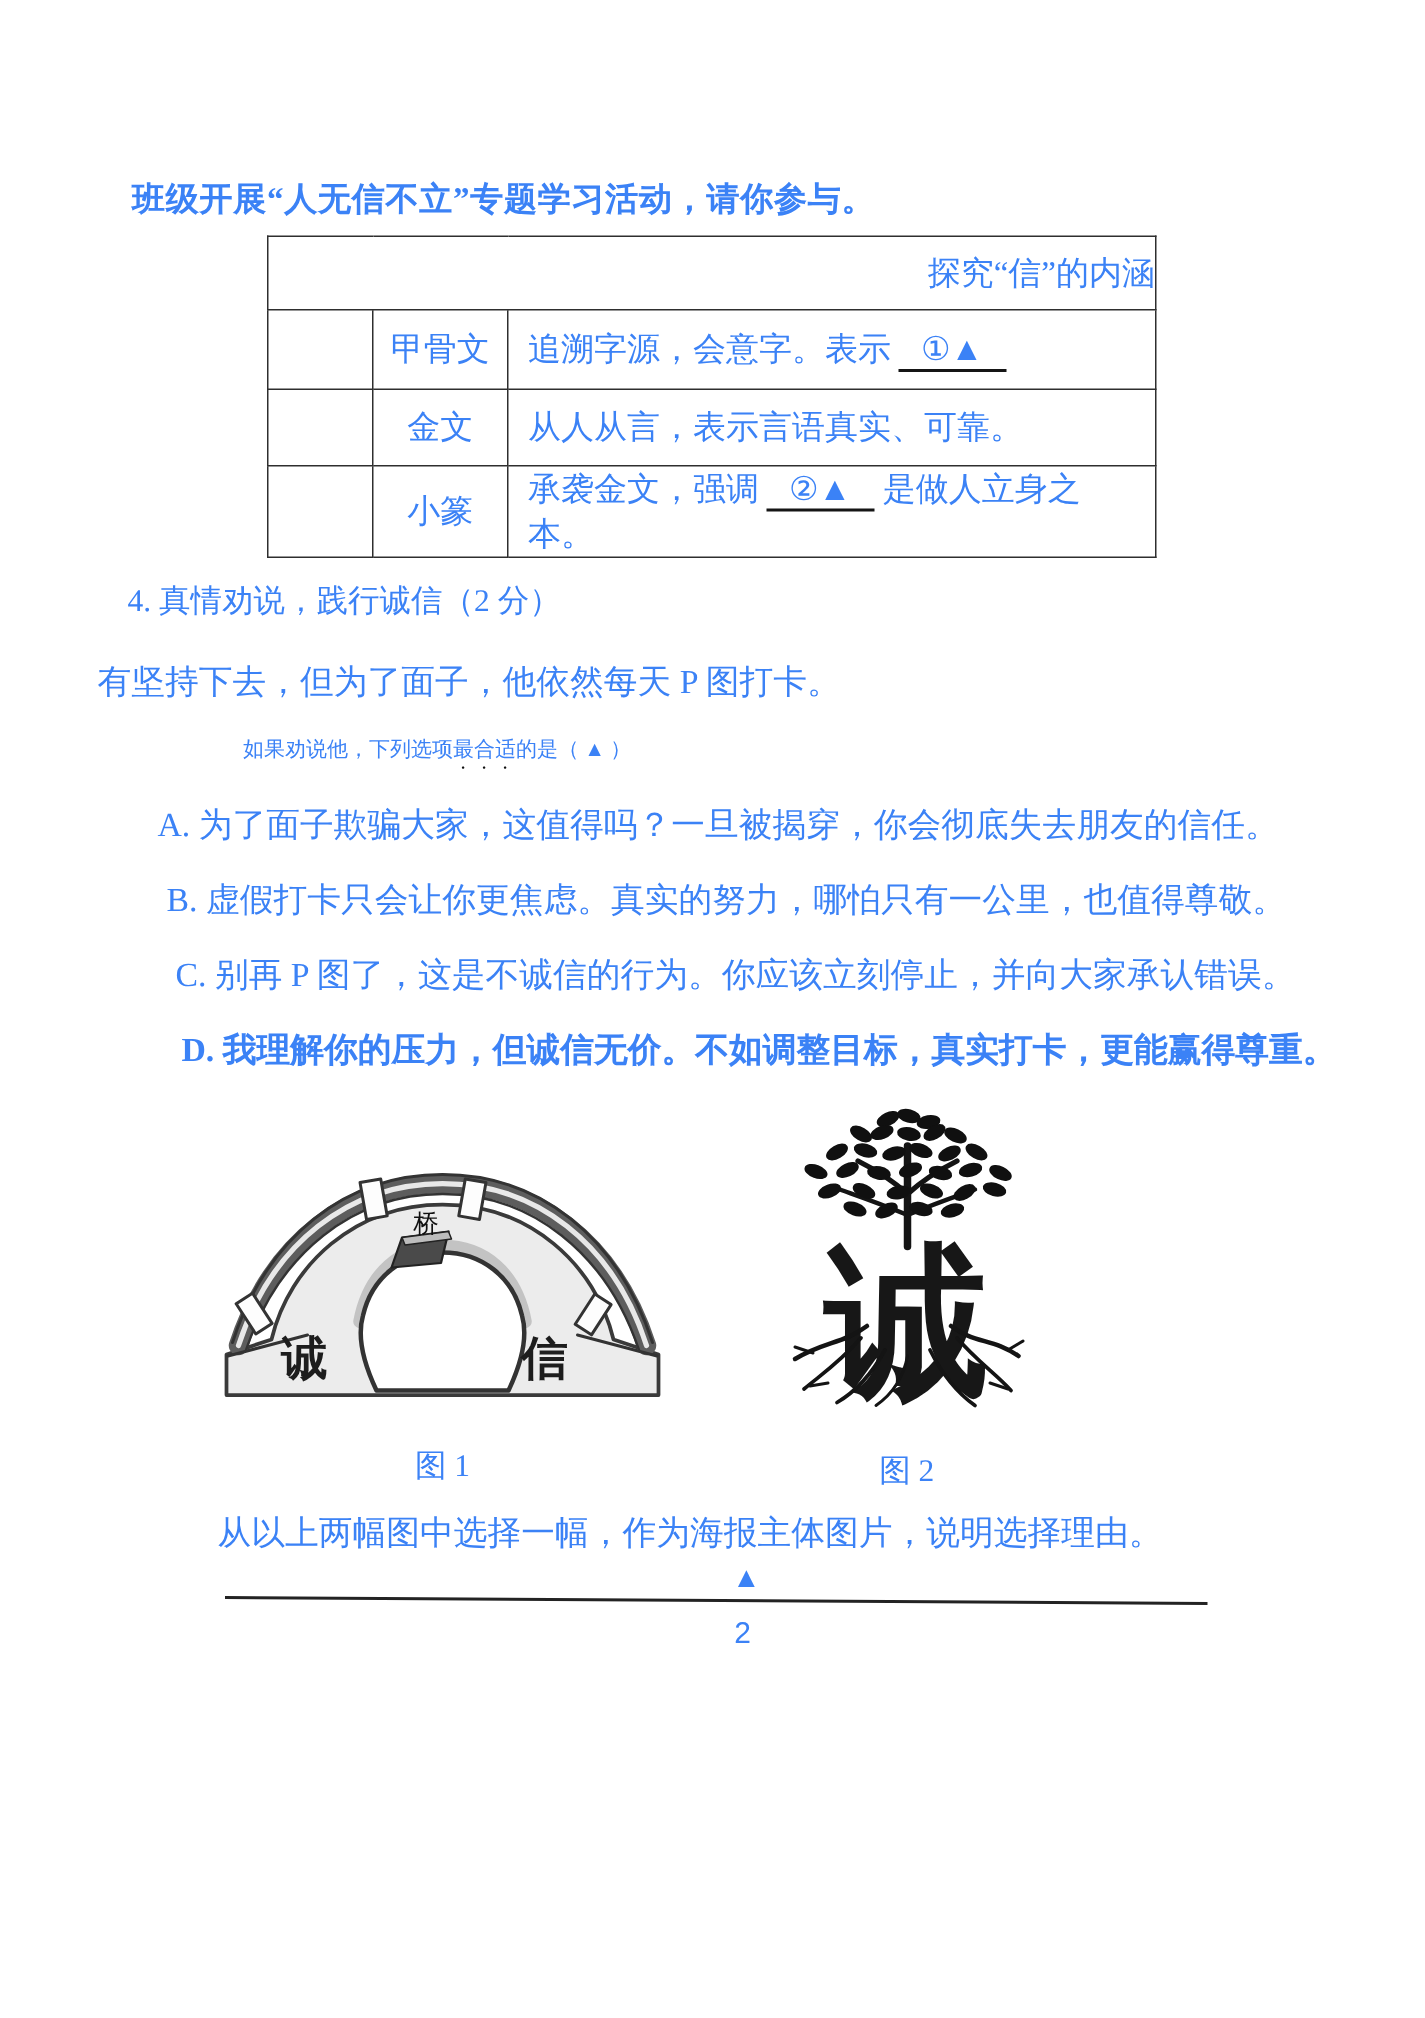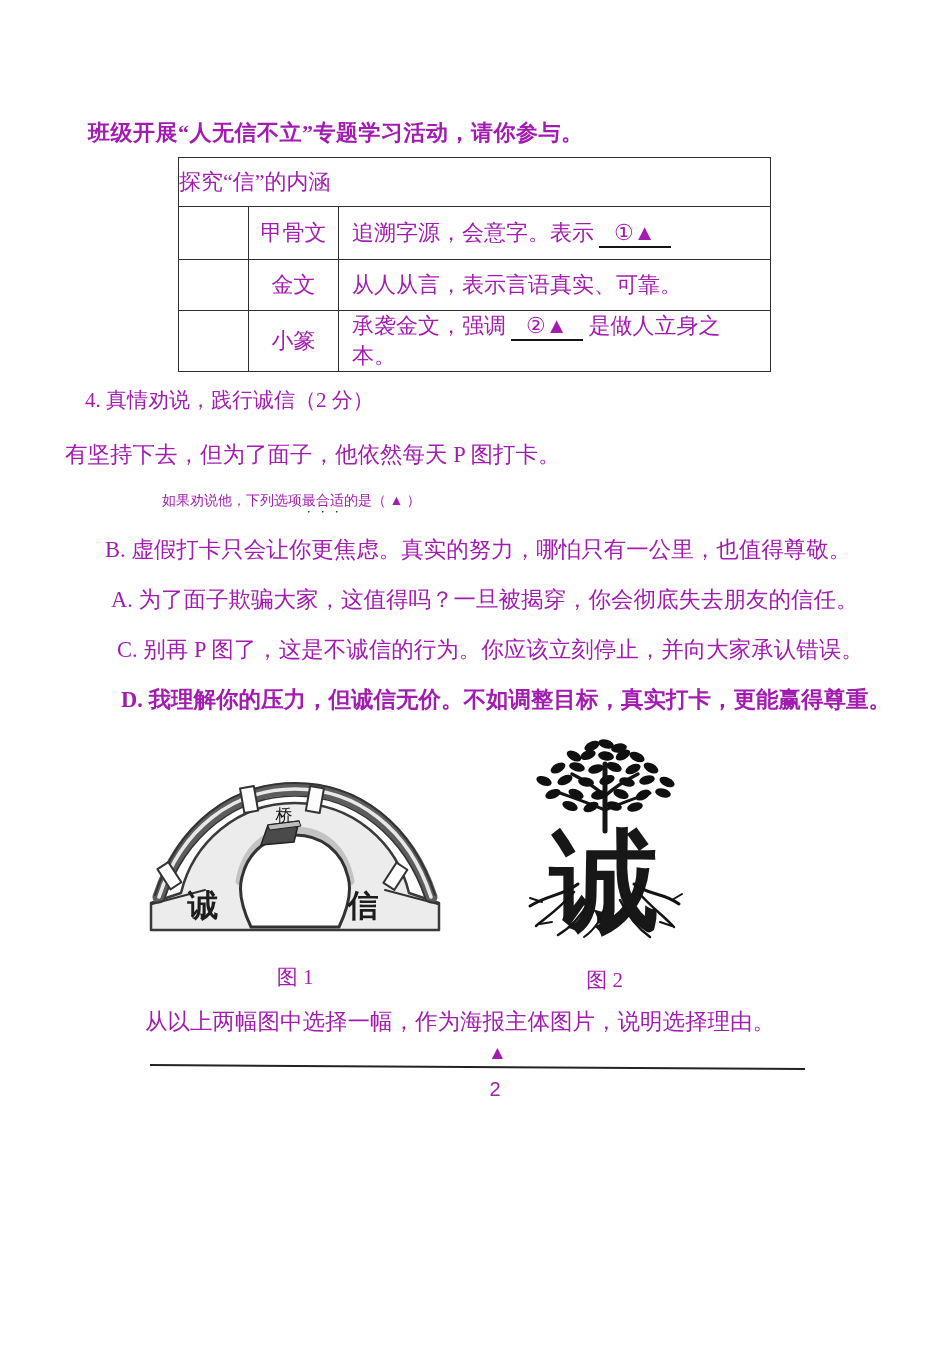--- a/index.html
+++ b/index.html
@@ -1,28 +1,28 @@
 <!DOCTYPE html>
 <html><head>
 <meta charset="utf-8">
 <style>
   html,body{margin:0;padding:0;background:#fff;}
   .page{
     position:relative;width:950px;height:1345px;background:#ffffff;
-    font-family:"Liberation Serif","DejaVu Serif",serif;color:#a21caf;overflow:hidden;
+    font-family:"Liberation Serif","DejaVu Serif",serif;color:#3b82f6;overflow:hidden;
   }
   .content{padding:118px 60px 0 65px;}
   .intro{margin-left:23px;font-size:22px;font-weight:700;line-height:30px;letter-spacing:.5px;white-space:nowrap;}
   .qtitle{font-size:21px;line-height:28px;white-space:nowrap;}
   .t3{margin:13px 0 0 23px;}
   .t4{margin:14px 0 0 20px;}
   .t5{margin:33px 0 0 27px;}
   table.xin{border-collapse:collapse;table-layout:fixed;width:592px;margin:9px 0 0 113px;}
   table.xin td,table.xin th{border:1.7px solid #2e2e2e;font-size:22px;font-weight:400;padding:0;}
-  .cap{text-align:left;height:48px;}
+  .cap{text-align:right;height:48px;}
   .hrow th{height:50px;font-weight:700;text-align:center;}
   .zt{text-align:center;}
   .sy{padding:0 8px 0 13px !important;text-align:left;}
   .r1 td{height:52px;} .r2 td{height:50px;} .r3 td{height:58px;}
   .blank{display:inline-block;border-bottom:2px solid #151515;padding:0 15px 1px 15px;margin:0 6px 0 5px;line-height:1.1;}
   .para{margin-top:18px;}
   .pline{font-size:22.5px;line-height:46px;white-space:nowrap;}
   .pl1{margin-left:63px;}
   .prompt{font-size:14px;line-height:46px;margin-left:97px;white-space:nowrap;}
   .emph{
@@ -86,22 +86,22 @@
 
     <div class="qtitle t4">4. 真情劝说，践行诚信（2 分）</div>
 
     <div class="para">
       <div class="pline">有坚持下去，但为了面子，他依然每天 P 图打卡。</div>
     </div>
 
     <div class="prompt"><span>如果劝说他，下列选项</span><span class="emph">最合适</span><span>的是（ ▲ ）</span></div>
 
     <div class="options">
+      <div class="opt">A. 为了面子欺骗大家，这值得吗？一旦被揭穿，你会彻底失去朋友的信任。</div>
       <div class="opt">B. 虚假打卡只会让你更焦虑。真实的努力，哪怕只有一公里，也值得尊敬。</div>
-      <div class="opt">A. 为了面子欺骗大家，这值得吗？一旦被揭穿，你会彻底失去朋友的信任。</div>
       <div class="opt">C. 别再 P 图了，这是不诚信的行为。你应该立刻停止，并向大家承认错误。</div>
       <div class="opt">D. 我理解你的压力，但诚信无价。不如调整目标，真实打卡，更能赢得尊重。</div>
     </div>
 
 
     <div class="figures">
 
       <figure class="fig1">
         <svg width="300" height="175" viewBox="0 0 300 175">
           <g stroke-linejoin="round" stroke-linecap="round">

